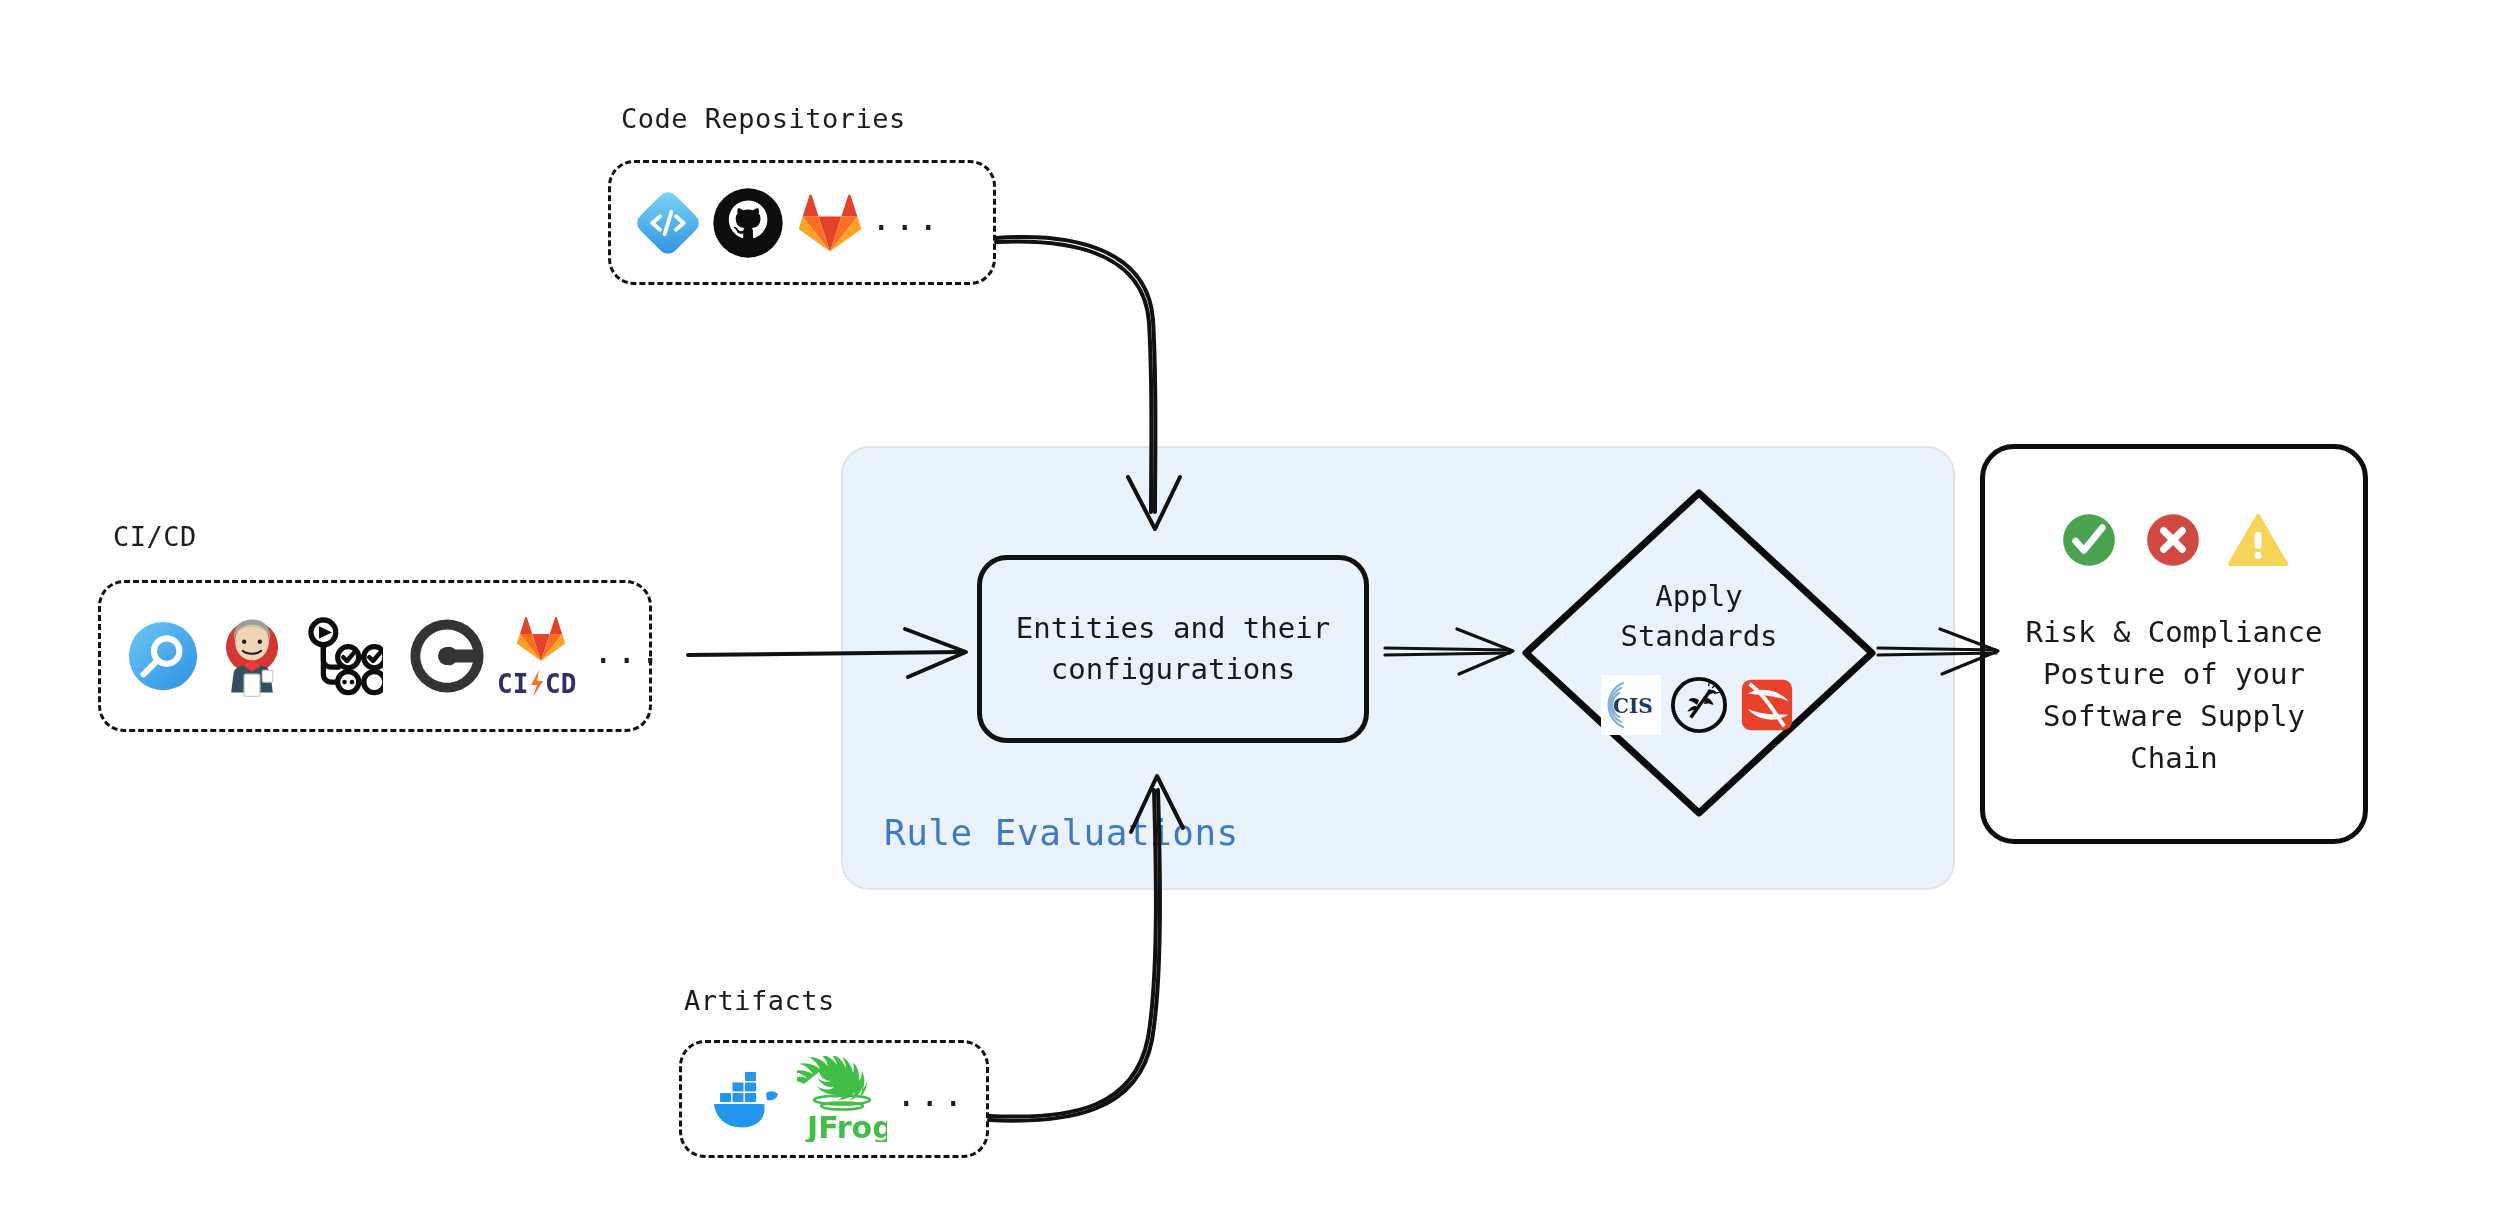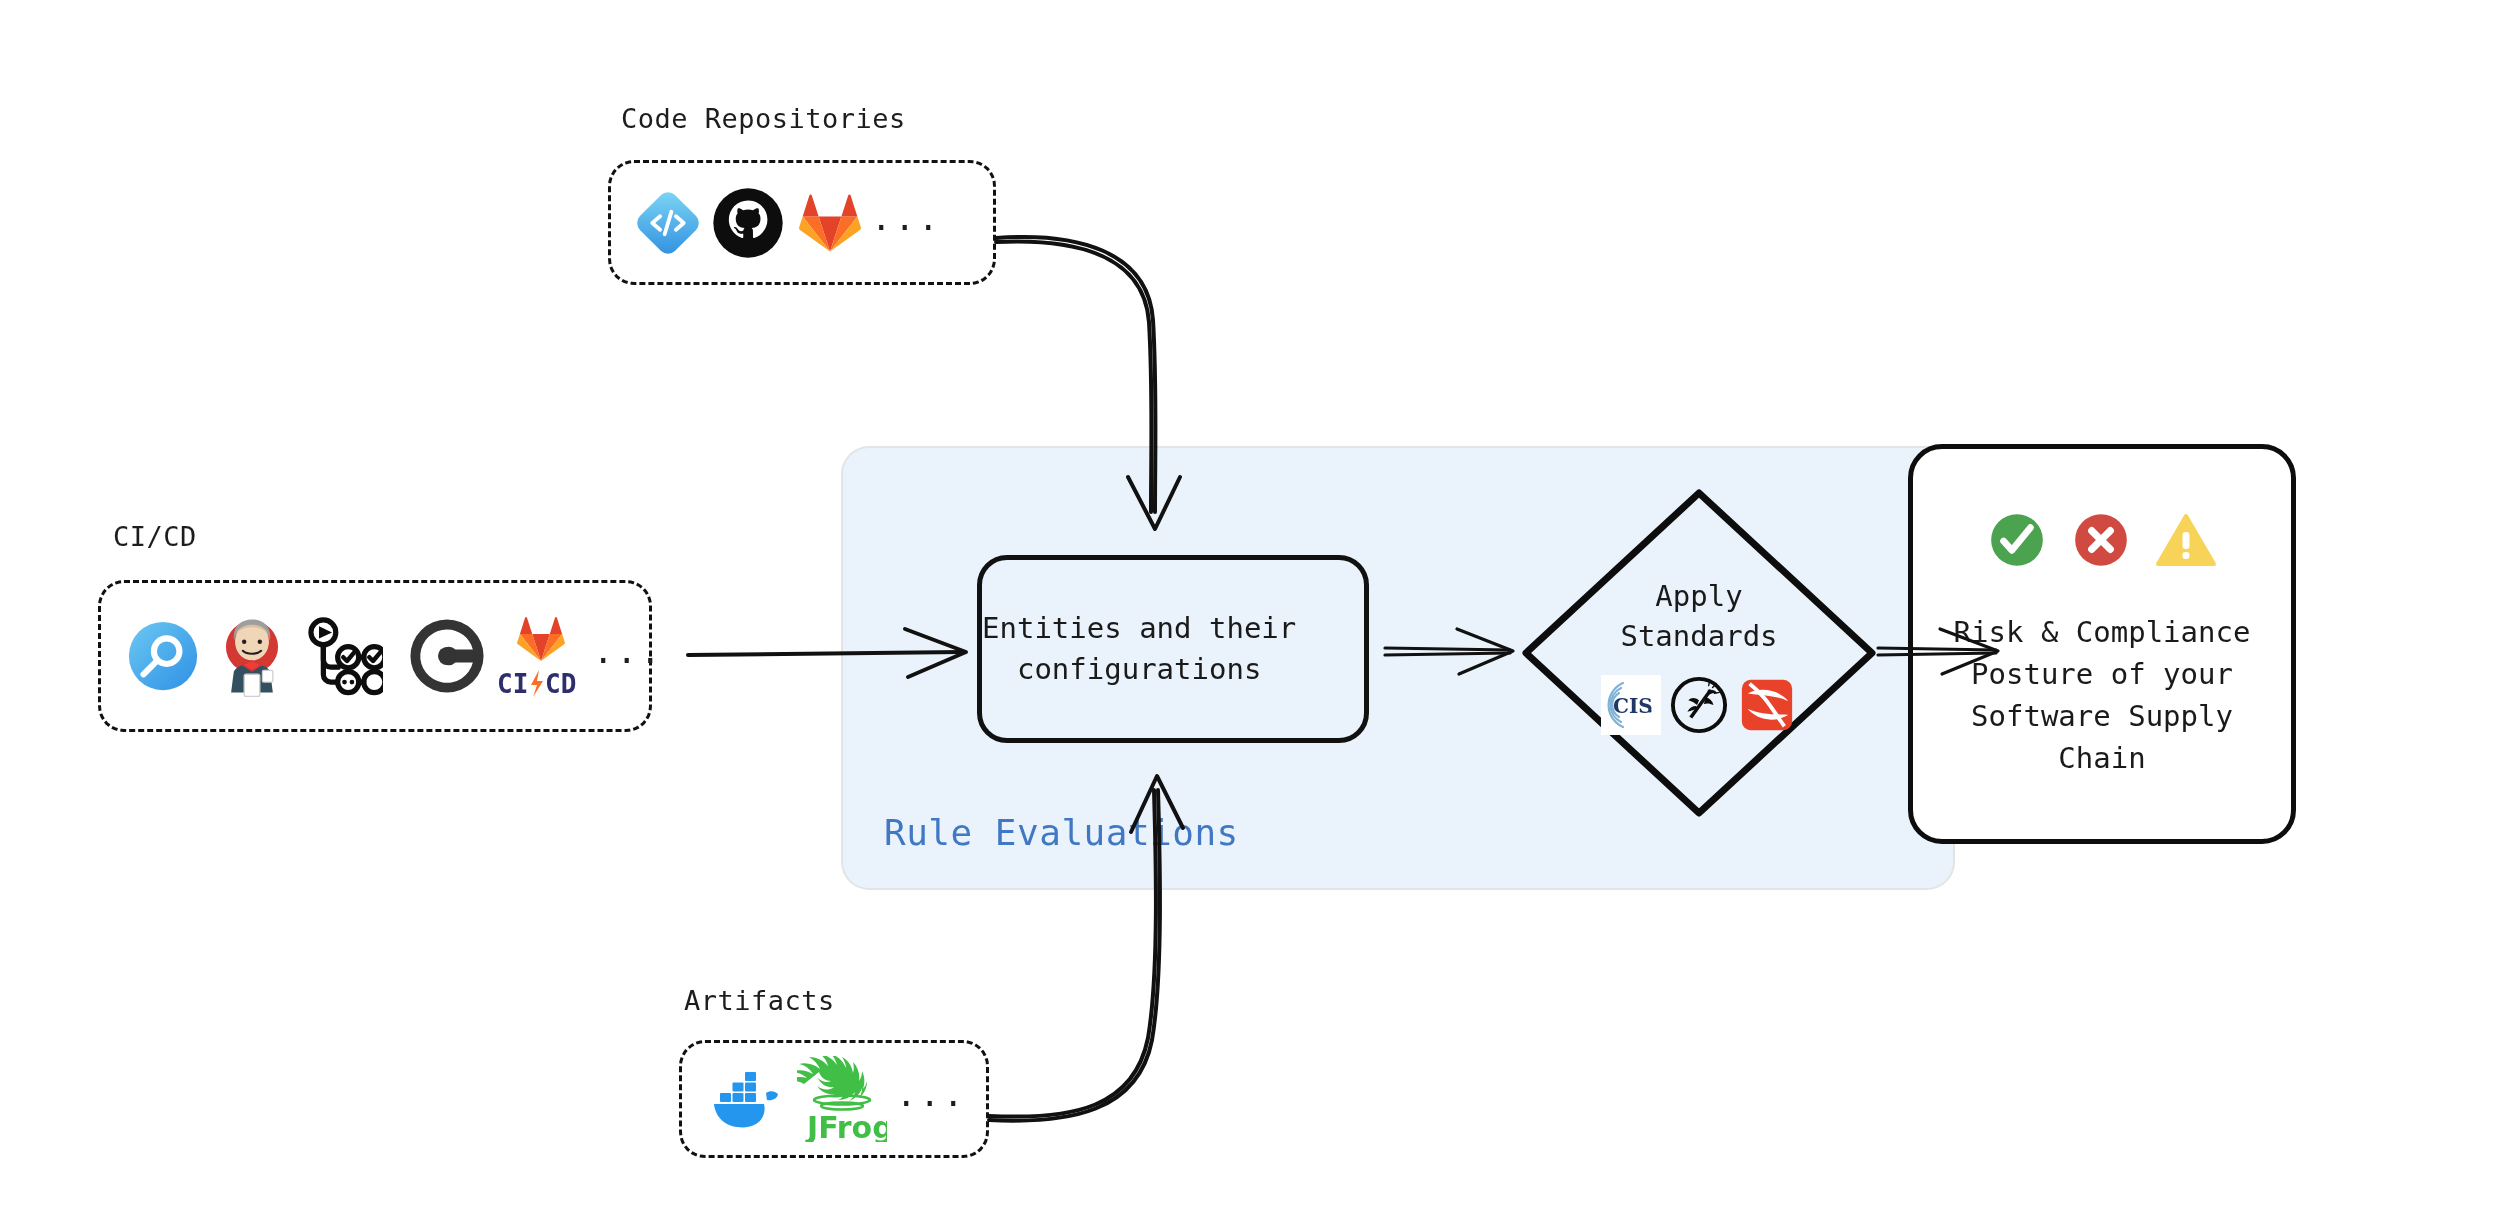--- a/index.html
+++ b/index.html
@@ -88,21 +88,21 @@
 
   
   #entities-box {
     left: 977px; top: 555px;
     width: 392px; height: 188px;
     border: 5px solid #111111;
     border-radius: 30px;
     box-sizing: border-box;
     display: flex;
     align-items: center;
-    justify-content: flex-start;
+    justify-content: center;
     background: transparent;
   }
   #entities-box .txt {
     font-size: 29px;
     line-height: 1.42;
     color: #1a1a1a;
     text-align: center;
     white-space: pre-line;
   }
 
@@ -130,21 +130,21 @@
   }
   #standards-row {
     display: flex;
     align-items: center;
     gap: 6px;
     margin-top: 6px;
   }
 
   
   #output-box {
-    left: 1908px; top: 444px;
+    left: 1980px; top: 444px;
     width: 388px; height: 400px;
     border: 5.5px solid #0d0d0d;
     border-radius: 34px;
     box-sizing: border-box;
     background: #fff;
     display: flex;
     flex-direction: column;
     align-items: center;
     justify-content: center;
     gap: 40px;

